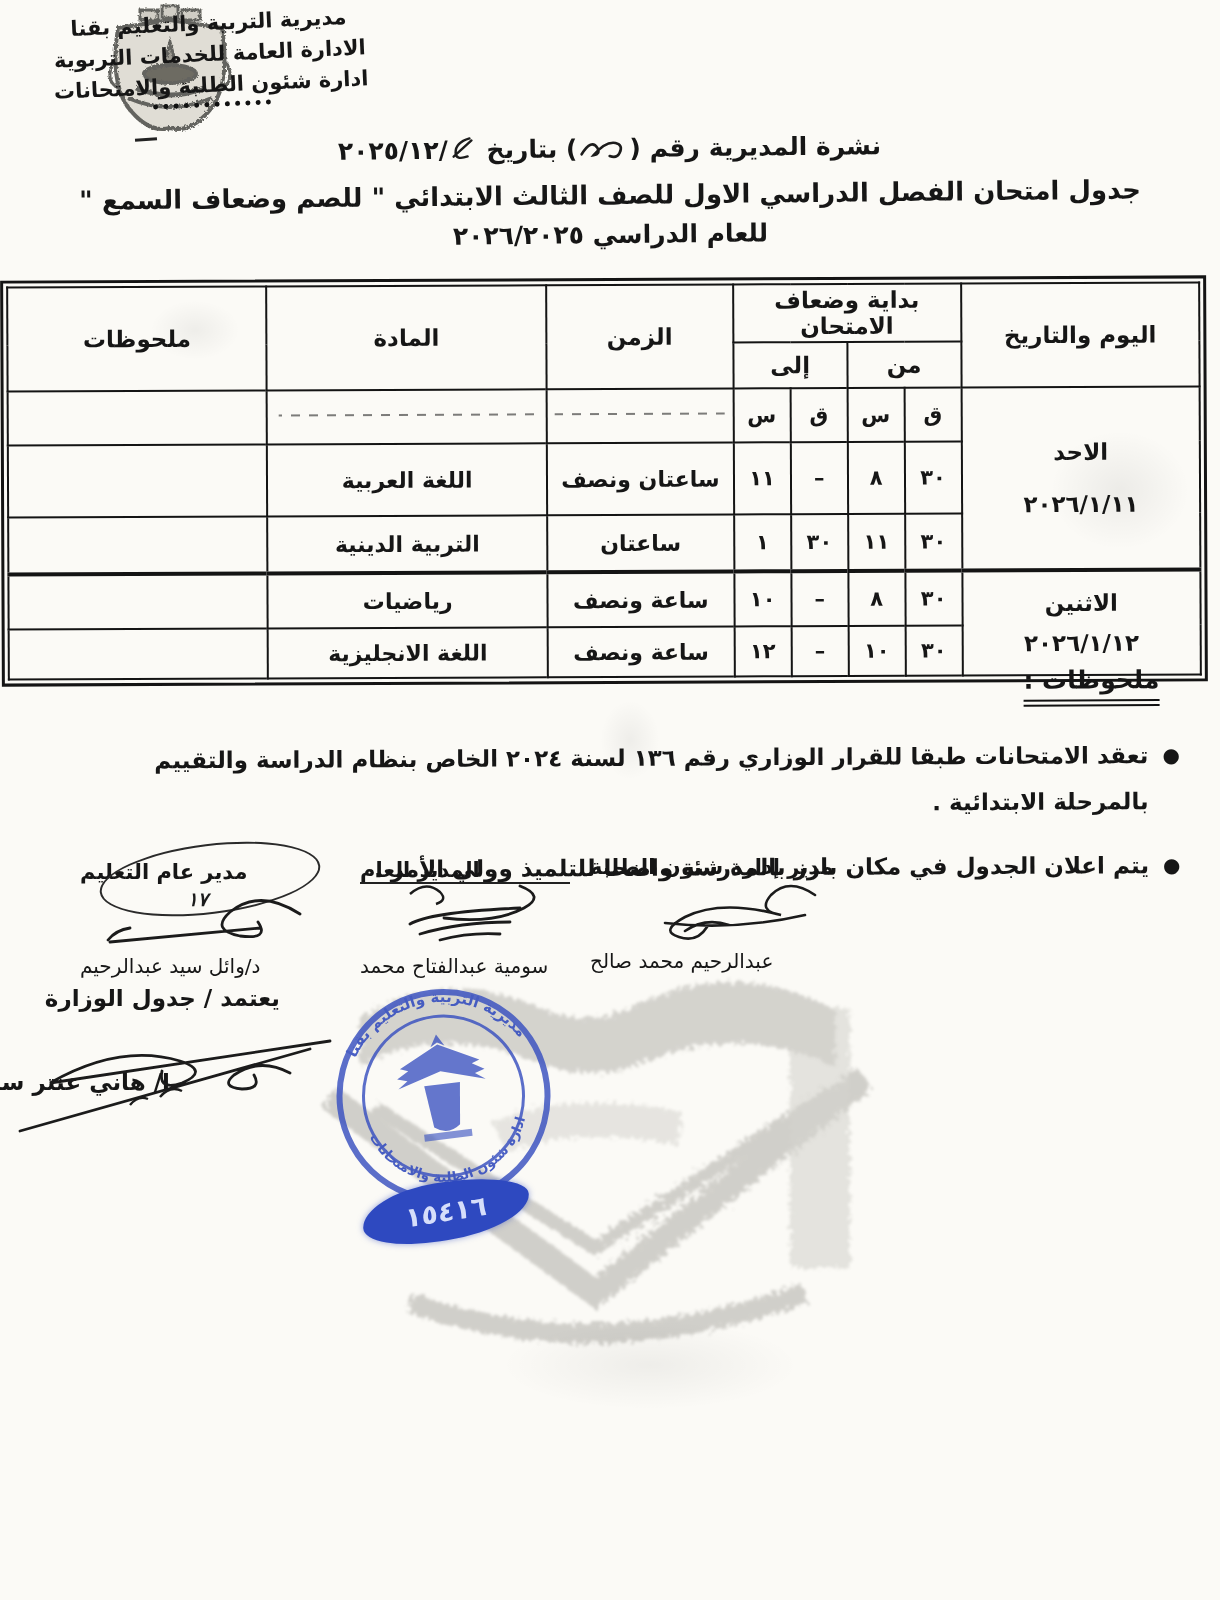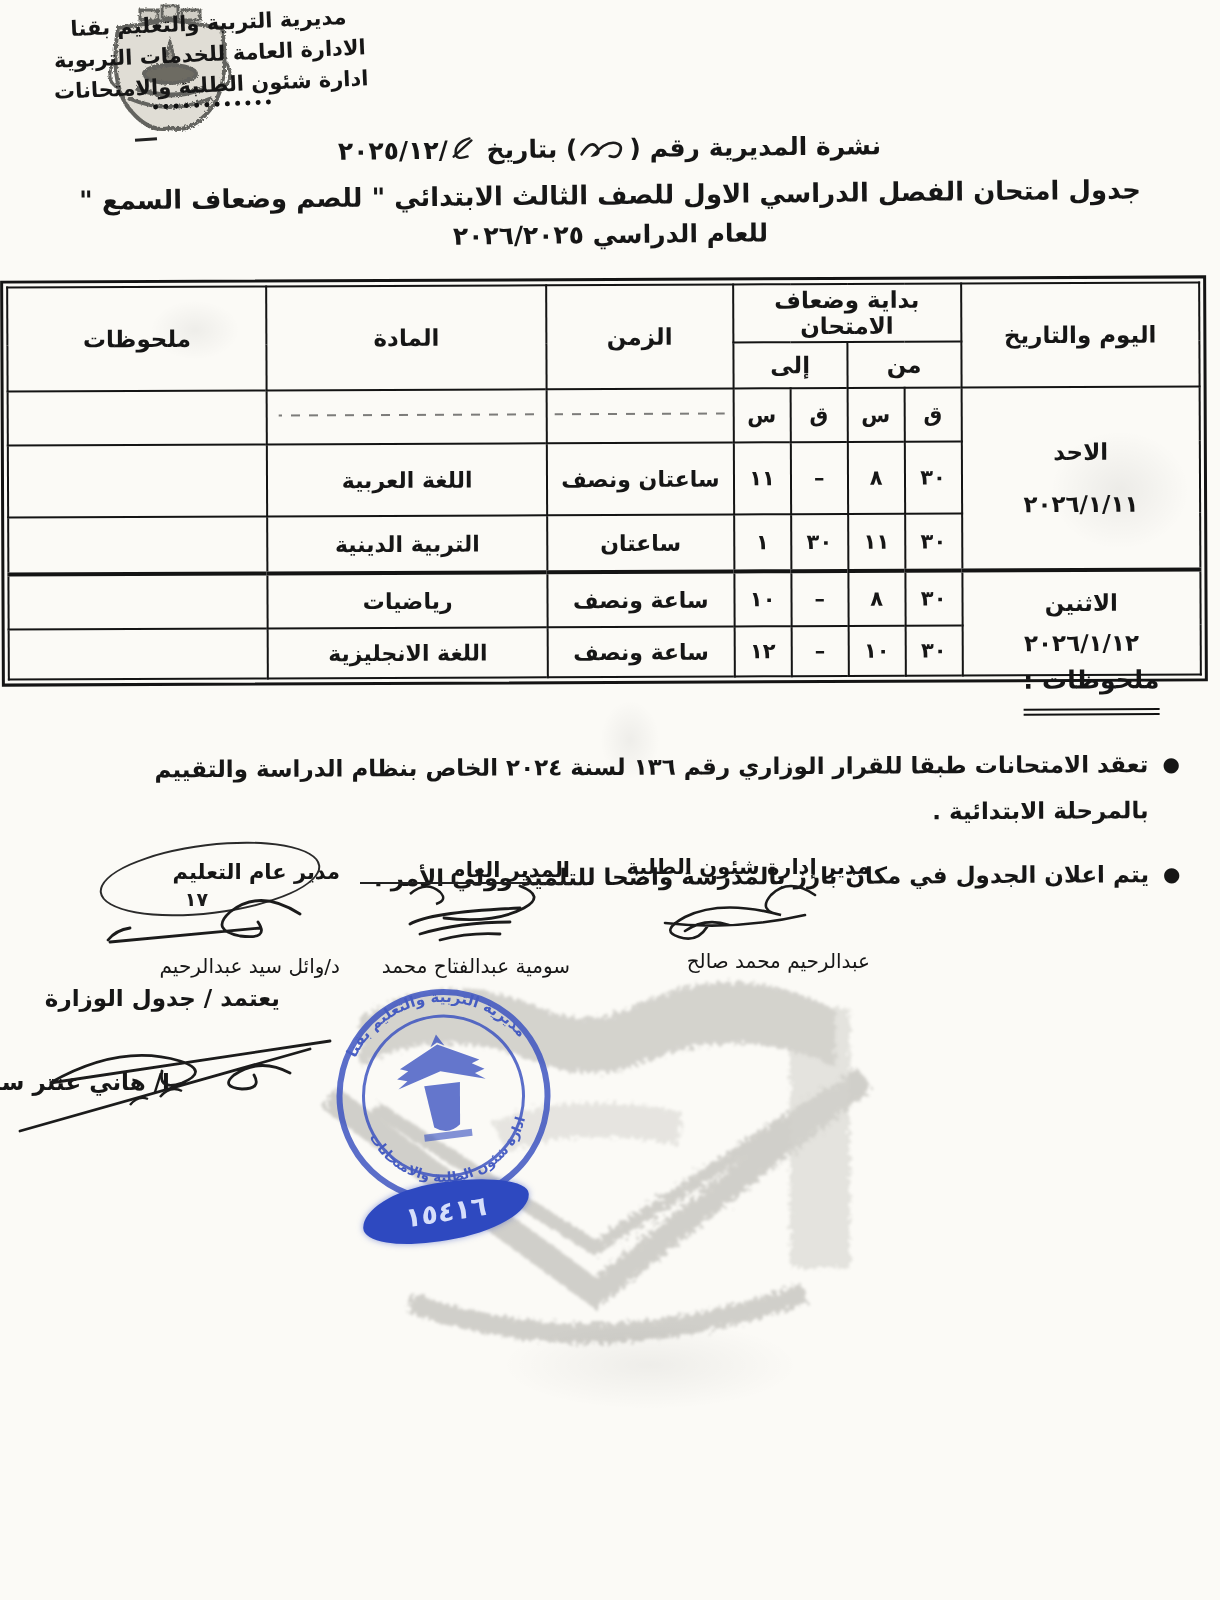--- a/index.html
+++ b/index.html
@@ -50,30 +50,30 @@
   td.dashbg{
     background-image:repeating-linear-gradient(to left, rgba(20,20,20,.55) 0 9px, transparent 9px 18px);
     background-size:92% 2px; background-repeat:no-repeat; background-position:center 46%;
   }
   tr.r-ar td{ height:66px; } tr.r-din td{ height:50px; }
   tr.r-math td{ height:48px; } tr.r-eng td{ height:44px; }
   tr.head-r1 th{ height:50px; } tr.head-r2 th{ height:40px; font-size:23px;}
   
   .notes{ position:absolute; top:668px; right:40px; width:1150px; transform:rotate(-0.3deg);}
   .notes-heading{ font-size:25px; font-weight:700; display:inline-block;
-    border-bottom:7px double #111; padding-bottom:14px; margin-right:20px;}
+    border-bottom:7px double #111; padding-bottom:5px; margin-right:20px;}
   .note-item{ display:flex; gap:14px; font-size:23px; font-weight:700;
     margin-top:26px; line-height:46px; width:1105px;}
   .note-item .bullet{ font-size:20px; line-height:46px; }
   
-  .sig{ position:absolute; text-align:right; }
+  .sig{ position:absolute; text-align:left; }
   .sig-title{ font-size:21px; font-weight:700; white-space:nowrap;}
   .sig-title.ul{ border-bottom:2.5px solid #222; padding-bottom:0;}
   .sig-name{ font-size:20px; font-weight:400; white-space:nowrap; margin-top:8px;}
-  .sig-art{ height:62px; position:relative; }
+  .sig-art{ height:62px; position:relative;font-style:italic; }
   .sig-art svg{ position:absolute; inset:0; margin:auto; overflow:visible;}
   .circle-annot{ position:absolute; border:2.5px solid #2a2a2a; border-radius:50%;
     width:218px; height:66px; top:-16px; left:50%; transform:translateX(-50%) rotate(-7deg);}
   
   .approval{ position:absolute; top:985px; right:940px; width:260px; }
   .approval-label{ font-size:23px; font-weight:700; }
   .approval-name{ font-size:23px; font-weight:700; margin-top:58px; margin-right:110px; white-space:nowrap;}
   .approval-sig{ position:absolute; top:28px; right:-60px; }
   
   .watermark{ position:absolute; top:948px; right:330px; opacity:.30; filter:blur(1.4px);}

